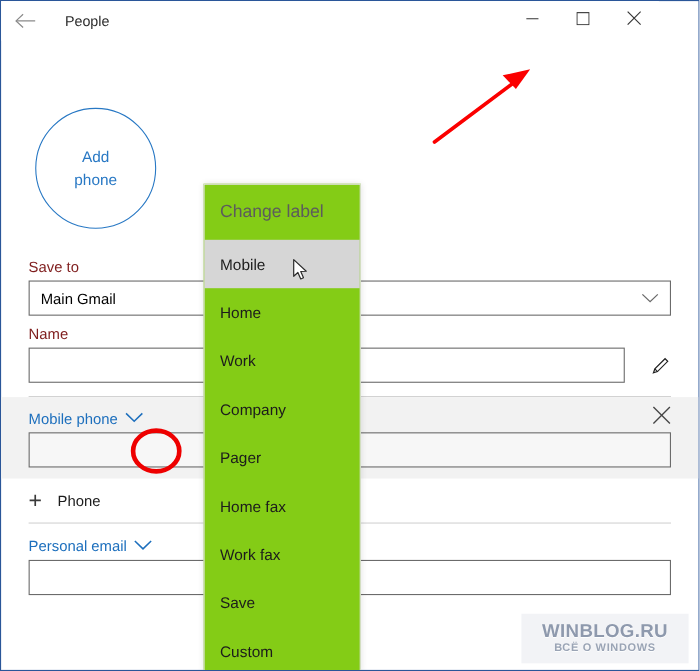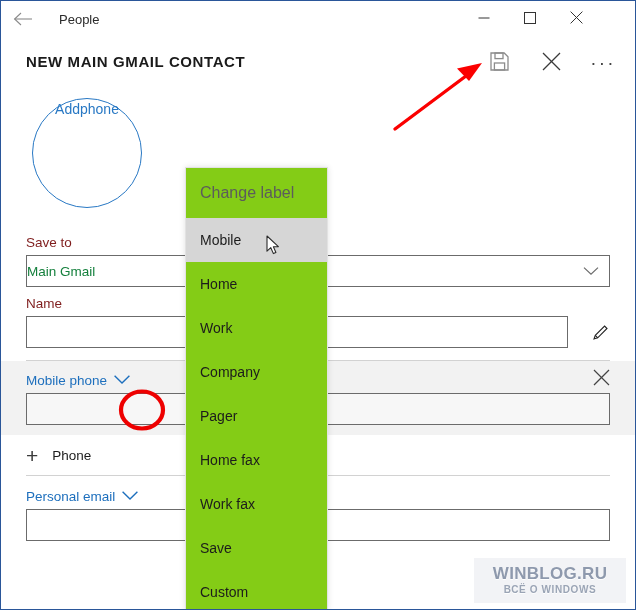--- a/index.html
+++ b/index.html
@@ -70,22 +70,22 @@
     letter-spacing: 2.2px; font-size: 19px; color: #444;
     line-height: 10px;
   }
 
   
   .avatar {
     position: absolute; left: 31px; top: 97px;
     width: 110px; height: 110px;
     border-radius: 50%;
     border: 1px solid #2878c4;
-    display: flex; flex-direction: row;
-    align-items: flex-start; justify-content: center;
+    display: flex; flex-direction: column;
+    align-items: center; justify-content: center;
     color: #2878c4; font-size: 14px; line-height: 21px;
     background: #fff;
   }
 
   
   .form { position: absolute; left: 0; top: 230px; width: 634px; }
 
   .row { position: relative; padding: 0 25px; }
   .row.shaded { background: #f2f2f2; }
 
@@ -94,22 +94,22 @@
     padding: 4px 0 5px 0;
     font-family: "Liberation Sans", sans-serif;
   }
   .flabel.blue { color: #1d6fbd; display: inline-flex; gap: 6px; }
 
   .finput {
     height: 32px;
     border: 1px solid #6b6b6b;
     background: #ffffff;
     display: flex; align-items: center;
-    padding: 0 0;
-    font-size: 13.5px; color: #15803d;
+    padding: 0 10px;
+    font-size: 13.5px; color: #000000;
     position: relative;
   }
   .finput.shadedbg { background: #f7f7f7; }
   .finput .chev { position: absolute; right: 10px; top: 0; bottom: 0; display:flex; align-items:center; color:#666; }
 
   .divider { height: 1px; background: #d2d2d2; margin: 0 25px; }
 
   .addrow {
     display: flex; align-items: center; gap: 14px;
     padding: 13px 25px 12px 25px;
@@ -207,45 +207,20 @@
         <span>
           <svg width="13" height="13" viewBox="0 0 13 13">
             <line x1="0.6" y1="0.6" x2="12.4" y2="12.4" stroke="#333" stroke-width="1"></line>
             <line x1="12.4" y1="0.6" x2="0.6" y2="12.4" stroke="#333" stroke-width="1"></line>
           </svg>
         </span>
       </div>
     </div>
   </div>
 
-  <div class="cmdbar">
-    <div class="page-title">NEW MAIN GMAIL CONTACT</div>
-    <div class="cmd-icons">
-      <div class="cmd-btn">
-        <span>
-          <svg width="19" height="19" viewBox="0 0 19 19">
-            <path d="M1 1 H14.2 L18 4.8 V18 H1 Z" fill="none" stroke="#8c8c8c" stroke-width="1.3"></path>
-            <rect x="5" y="1" width="8" height="5.6" fill="none" stroke="#8c8c8c" stroke-width="1.3"></rect>
-            <rect x="4.4" y="11" width="10.2" height="7" fill="none" stroke="#8c8c8c" stroke-width="1.3"></rect>
-          </svg>
-        </span>
-      </div>
-      <div class="cmd-btn">
-        <span>
-          <svg width="19" height="19" viewBox="0 0 19 19">
-            <line x1="1" y1="1" x2="18" y2="18" stroke="#3a3a3a" stroke-width="1.2"></line>
-            <line x1="18" y1="1" x2="1" y2="18" stroke="#3a3a3a" stroke-width="1.2"></line>
-          </svg>
-        </span>
-      </div>
-      <div class="cmd-btn">
-        <span class="dots">···</span>
-      </div>
-    </div>
-  </div>
 
   <div class="avatar">
     <span>Add</span>
     <span>phone</span>
   </div>
 
   <div class="form">
 
     <div class="row">
       <div class="flabel">Save to</div>

